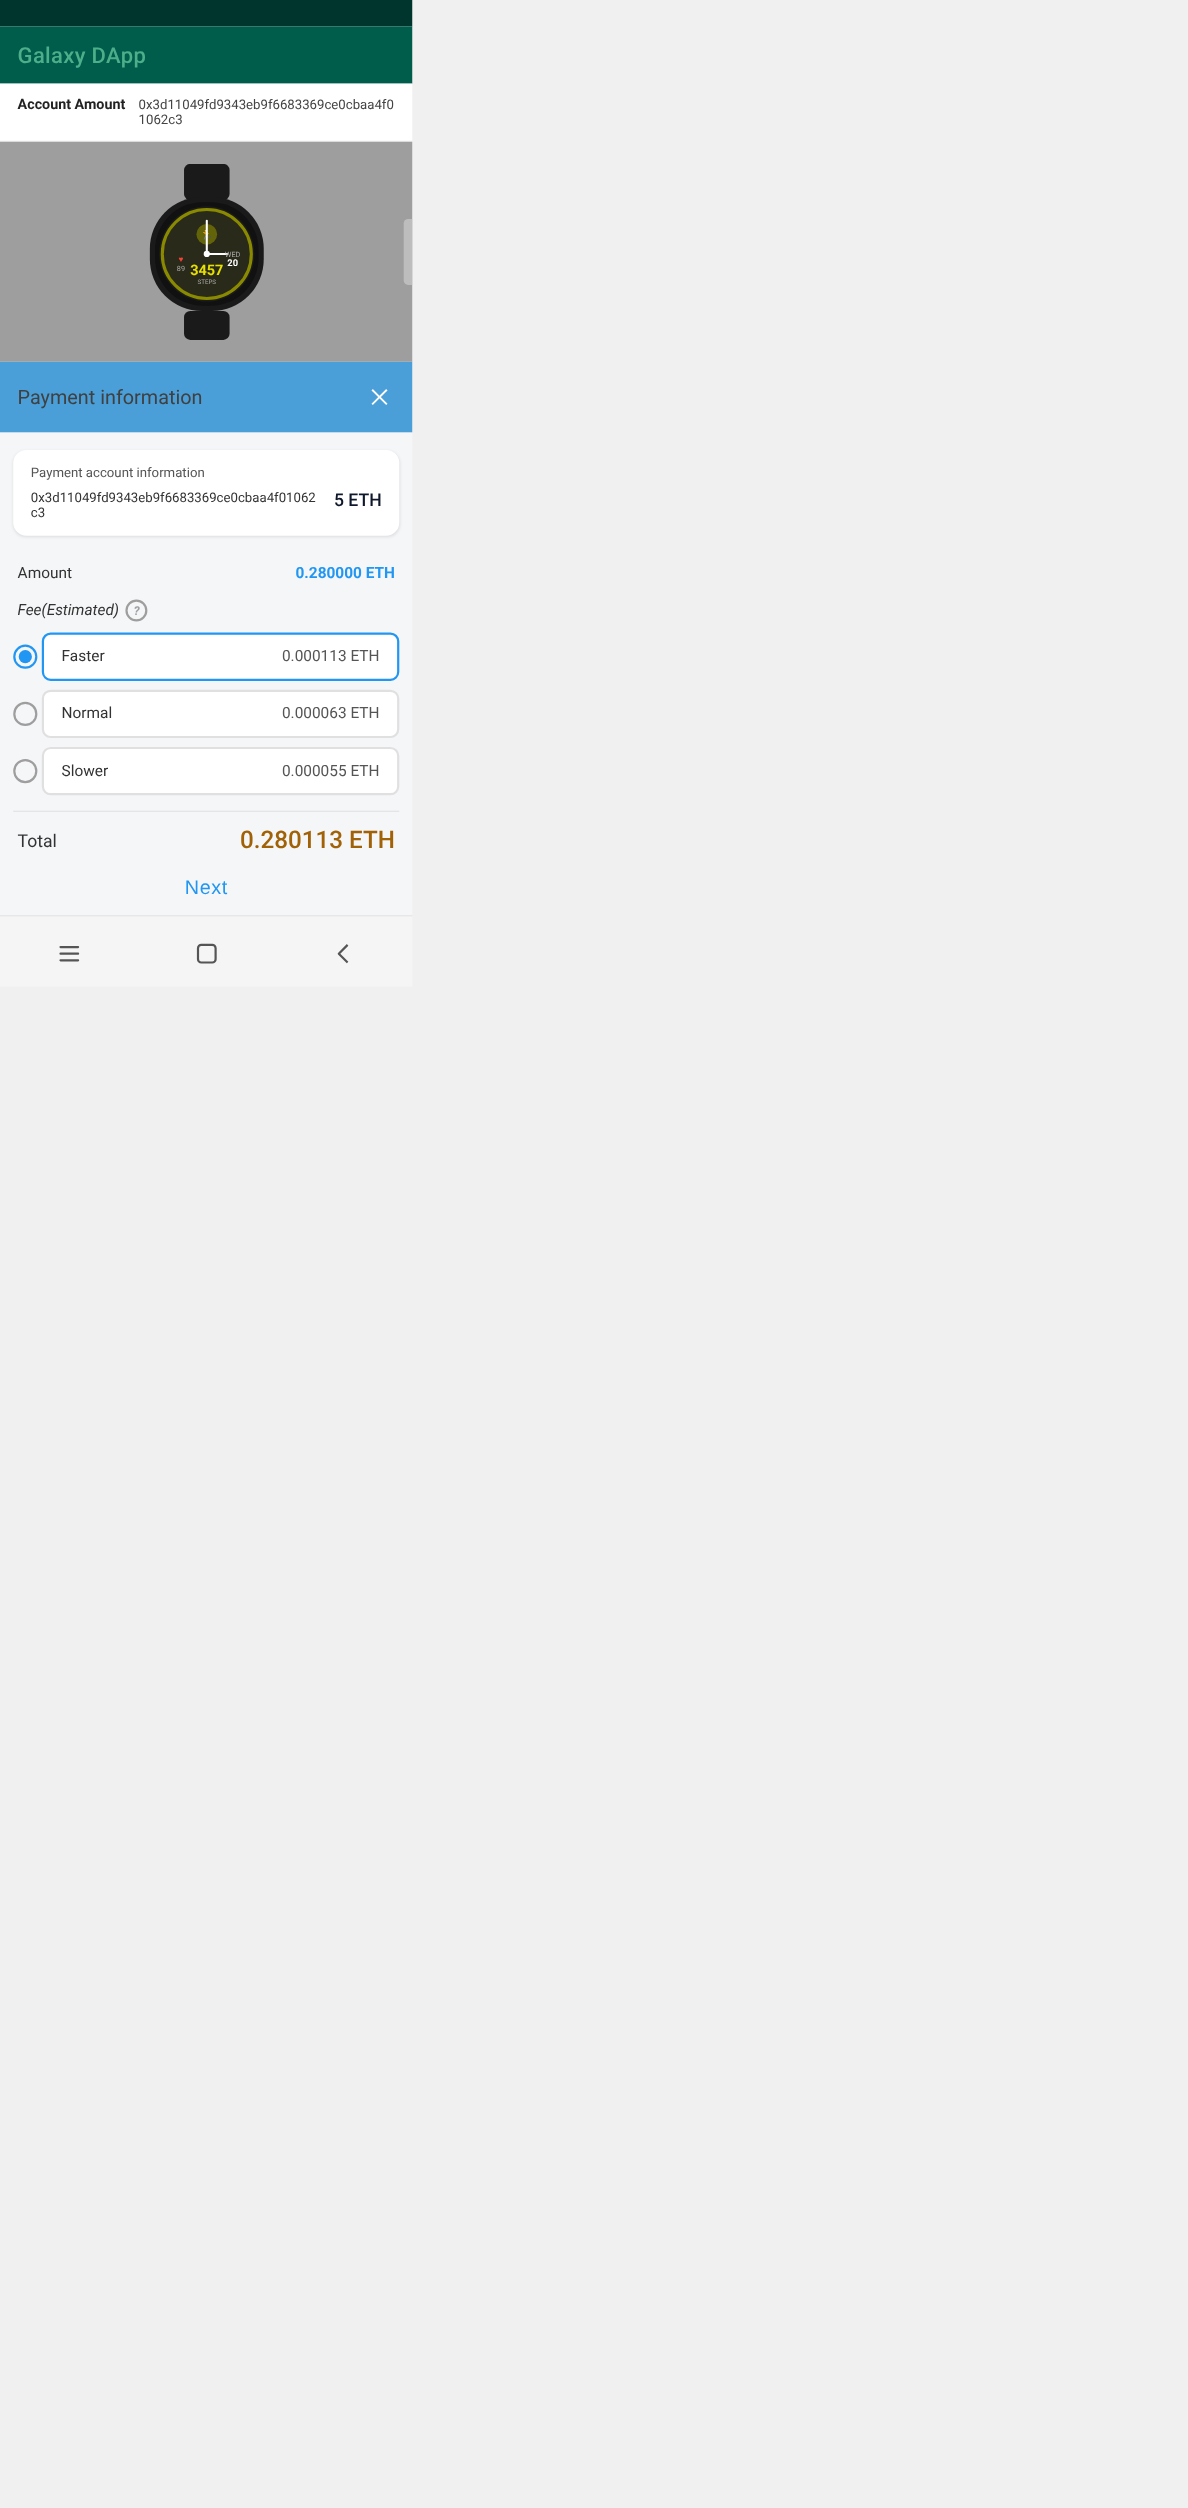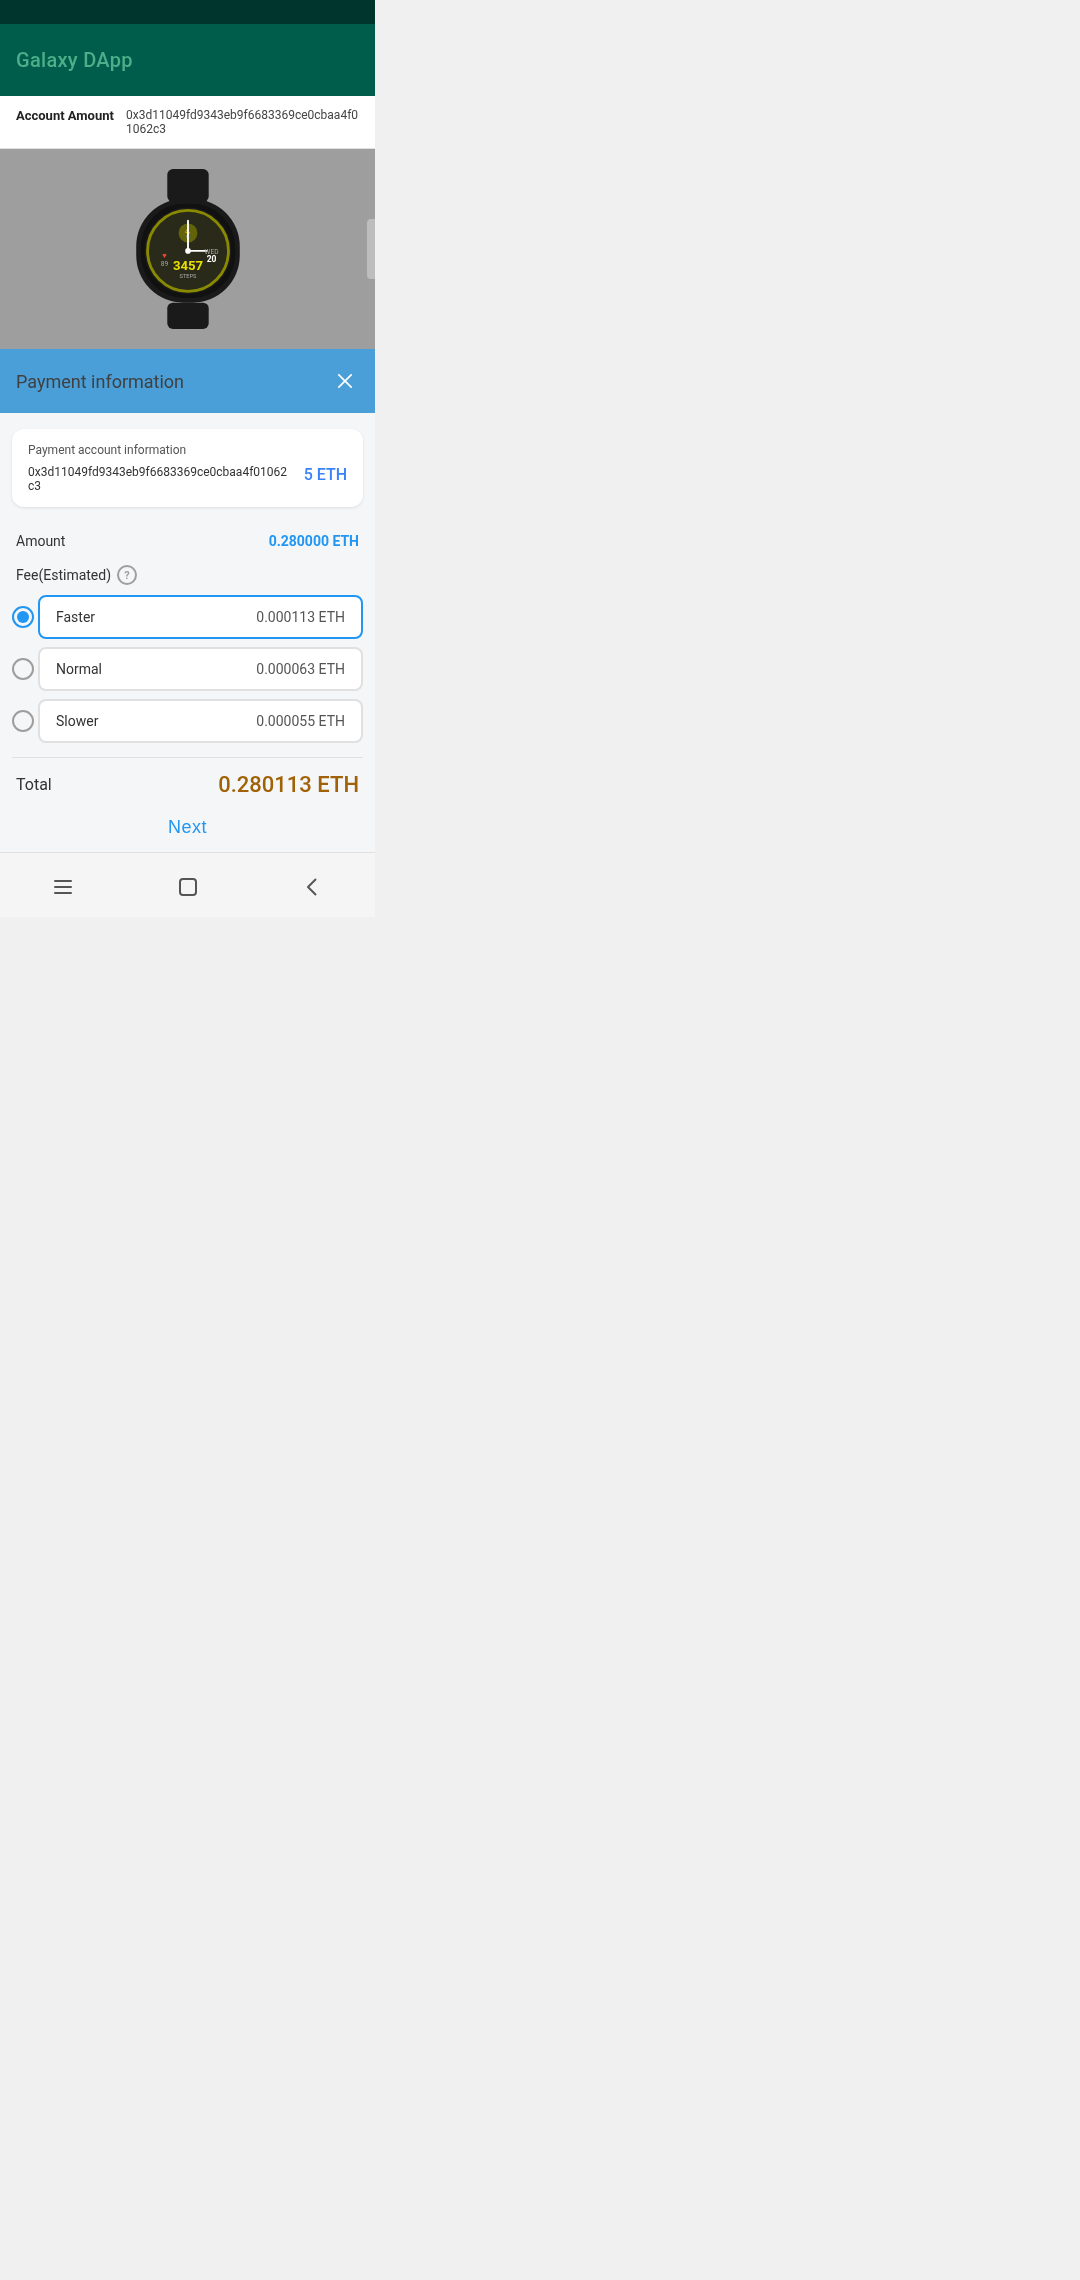--- a/index.html
+++ b/index.html
@@ -16,21 +16,21 @@
 
     
     .status-bar {
       height: 24px;
       background: #00352e;
     }
 
     
     .app-header {
       background: #005c4b;
-      padding: 24px 16px;
+      padding: 14px 16px;
     }
 
     .app-title {
       color: #4caf89;
       font-size: 20px;
       font-weight: 500;
       letter-spacing: 0.3px;
     }
 
     
@@ -149,21 +149,21 @@
       font-size: 12px;
       color: #333;
       word-break: break-all;
       flex: 1;
       margin-right: 12px;
     }
 
     .default-account-balance {
       font-size: 16px;
       font-weight: 500;
-      color: #3b82f6;
+      color: #0f172a;
       white-space: nowrap;
     }
 
     
     .fee-section {
       padding: 0 12px;
     }
 
     .amount-row {
       display: flex;
@@ -181,20 +181,21 @@
     .amount-value {
       font-size: 14px;
       color: #2196f3;
       font-weight: 700;
     }
 
     .fee-row {
       display: flex;
       align-items: center;
       padding: 6px 4px 10px;
+      font-style: italic;
     }
 
     .fee-label {
       font-size: 14px;
       color: #333;
     }
 
     .help-icon {
       width: 20px;
       height: 20px;

